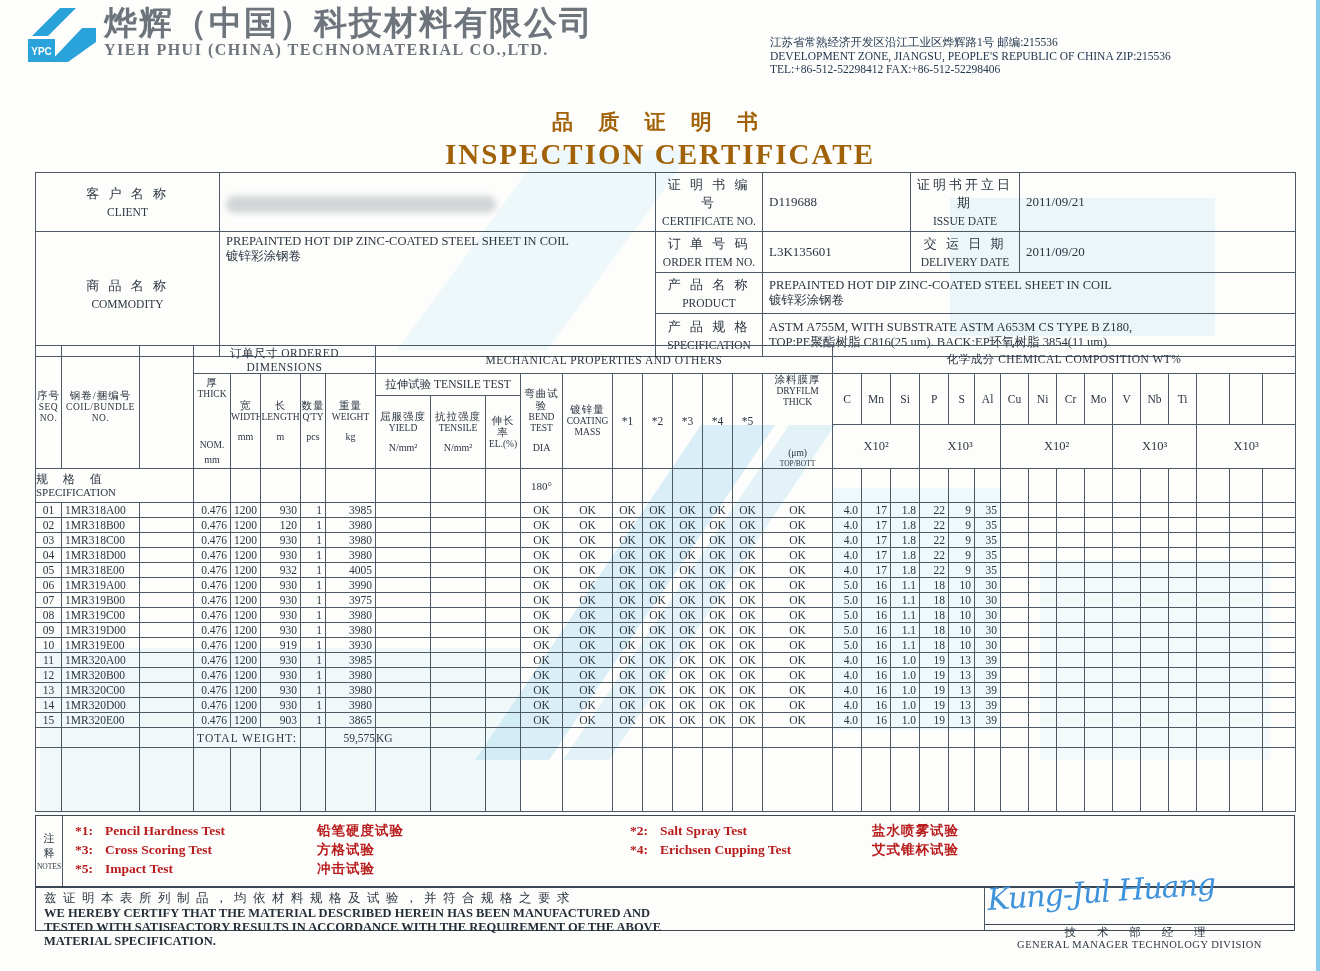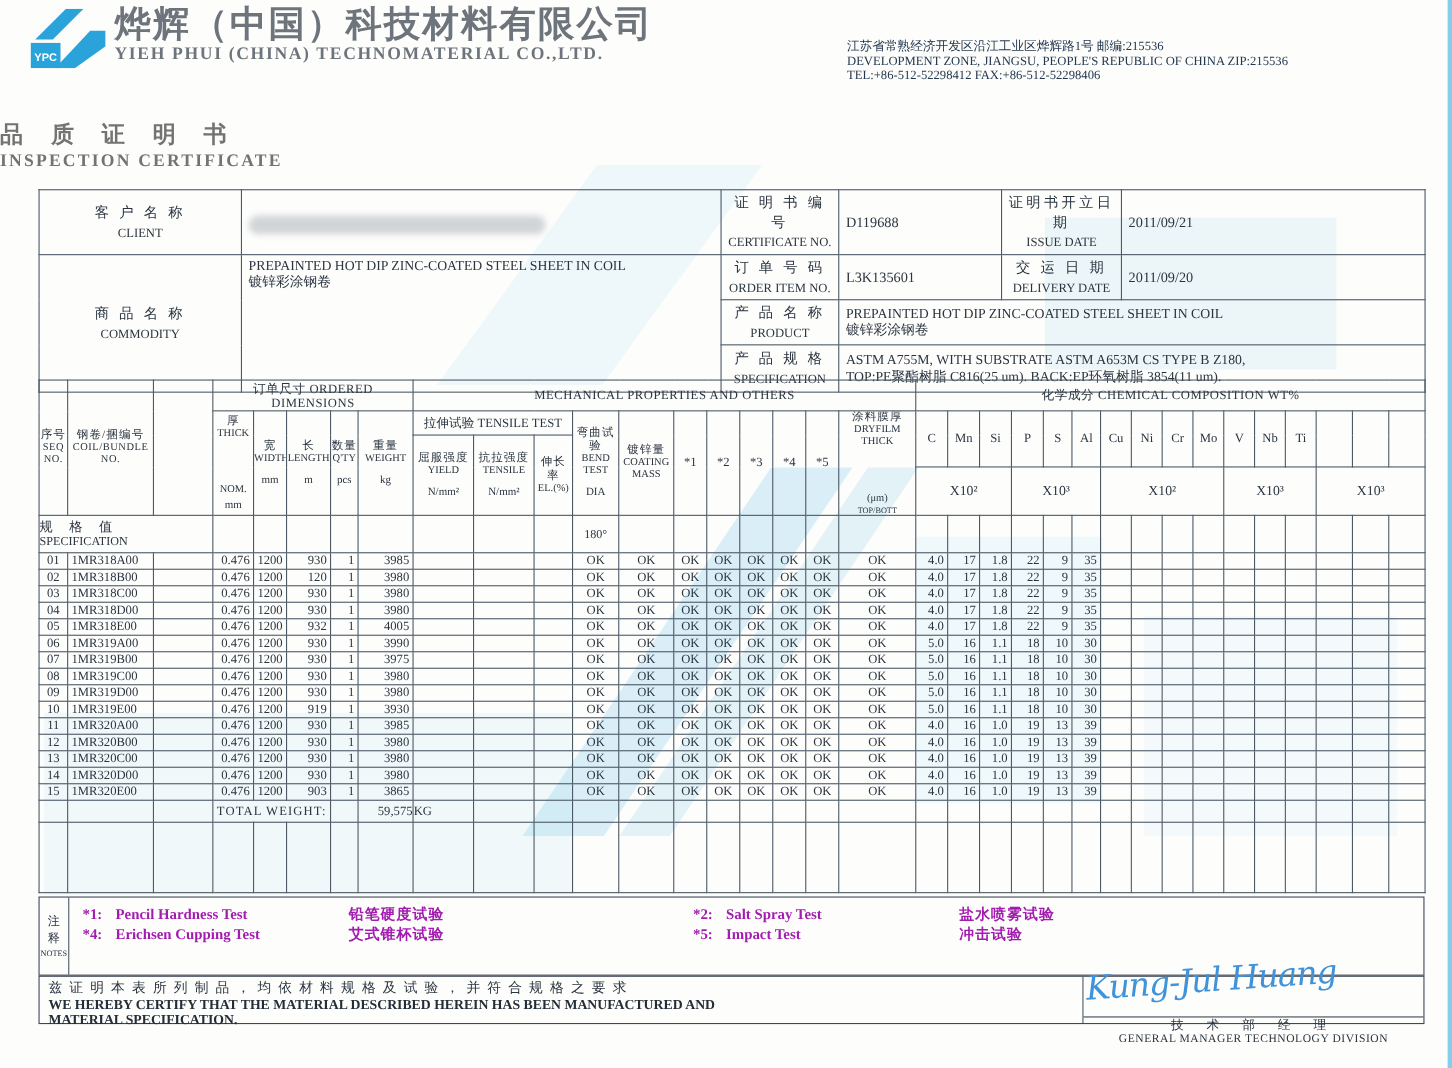--- a/index.html
+++ b/index.html
@@ -23,23 +23,23 @@
   .edge-right { right:0; top:0; width:4px; height:100%; background:#86cceb; }
   .content { position:relative; z-index:1; }
 
   
   .logo { position:absolute; left:20px; top:8px; width:76px; height:54px; }
   .company { position:absolute; left:104px; top:6px; color:#6d747b; }
   .company-cn { font-size:33px; font-weight:bold; letter-spacing:2px; line-height:34px; }
   .company-en { font-size:16px; font-weight:bold; letter-spacing:1.5px; line-height:19px; }
   .address { position:absolute; left:770px; top:36px; font-size:11.5px; line-height:13.5px; color:#23374e; white-space:nowrap; }
 
-  .doc-title { position:absolute; left:0; top:108px; width:1320px; color:#737373; }
+  .doc-title { position:absolute; left:0; top:108px; width:1320px; text-align:center; color:#a16207; }
   .doc-title-cn { font-size:21px; font-weight:bold; letter-spacing:10px; }
-  .doc-title-en { font-size:16px; font-weight:bold; letter-spacing:2px; margin-top:2px; }
+  .doc-title-en { font-size:29px; font-weight:bold; letter-spacing:2px; margin-top:2px; }
 
   
   table { border-collapse:collapse; table-layout:fixed; }
   th, td { border:1px solid #4d5a66; vertical-align:middle; overflow:hidden; }
   th { font-weight:normal; }
 
   
   .info-table { position:absolute; left:35px; top:172px; width:1260px; border:1.5px solid #3c4854; }
   .info-table td { padding:2px 6px; }
   .lab { text-align:center; }
@@ -75,21 +75,21 @@
   .lft { text-align:left; }
   .total-row td { height:20px; font-size:11.5px; }
   .total-label { text-align:center; letter-spacing:1px; }
   .empty-row td { height:64px; }
 
   
   .notes-box { position:absolute; left:35px; top:815px; width:1260px; height:72px; border:1.5px solid #3c4854; display:flex; }
   .notes-label { width:27px; border-right:1px solid #4d5a66; display:flex; flex-direction:column; align-items:center; justify-content:center; gap:3px; }
   .notes-label .cn { font-size:11px; line-height:12px; }
   .notes-label .en { font-size:7.5px; }
-  .notes-content { flex:1; padding:5px 12px; display:grid; grid-template-columns:555px 1fr; grid-auto-rows:19px; align-items:center; font-size:13.5px; font-weight:bold; color:#a21caf; }
+  .notes-content { flex:1; padding:5px 12px; display:grid; grid-template-columns:555px 1fr; grid-auto-rows:19px; align-items:center; font-size:13.5px; font-weight:bold; color:#b91c1c; }
   .note-item { white-space:nowrap; }
   .note-code { display:inline-block; width:30px; }
   .note-en { display:inline-block; min-width:212px; }
   .note-cn { letter-spacing:1px; }
 
   
   .certify-box { position:absolute; left:35px; top:887px; width:1260px; height:44px; border:1.5px solid #3c4854; display:flex; }
   .certify-text { flex:1; padding:3px 8px; }
   .certify-cn { font-size:12.5px; letter-spacing:6.5px; line-height:15px; white-space:nowrap; }
   .certify-en { font-size:12.5px; font-weight:bold; line-height:14px; white-space:nowrap; color:#242e38; }
@@ -1030,32 +1030,36 @@
       <span class="en">NOTES</span>
     </div>
     <div class="notes-content">
       <div class="note-item">
         <span class="note-code">*1:</span><span class="note-en">Pencil Hardness Test</span><span class="note-cn">铅笔硬度试验</span>
       </div>
       <div class="note-item">
         <span class="note-code">*2:</span><span class="note-en">Salt Spray Test</span><span class="note-cn">盐水喷雾试验</span>
       </div>
       <div class="note-item">
+        <span class="note-code">*3:</span><span class="note-en">Cross Scoring Test</span><span class="note-cn">方格试验</span>
+      </div>
+      <div class="note-item">
         <span class="note-code">*4:</span><span class="note-en">Erichsen Cupping Test</span><span class="note-cn">艾式锥杯试验</span>
       </div>
       <div class="note-item">
         <span class="note-code">*5:</span><span class="note-en">Impact Test</span><span class="note-cn">冲击试验</span>
       </div>
     </div>
   </div>
 
   <div class="certify-box">
     <div class="certify-text">
       <div class="certify-cn">兹证明本表所列制品，均依材料规格及试验，并符合规格之要求</div>
       <div class="certify-en">WE HEREBY CERTIFY THAT THE MATERIAL  DESCRIBED  HEREIN  HAS BEEN  MANUFACTURED  AND</div>
+      <div class="certify-en">TESTED WITH SATISFACTORY RESULTS IN ACCORDANCE WITH THE REQUIREMENT OF  THE  ABOVE</div>
       <div class="certify-en">MATERIAL SPECIFICATION.</div>
     </div>
     <div class="sig-cell">
       <div class="signature">Kung-Jul Huang</div>
       <div class="sig-rule"></div>
       <div class="sig-title-cn">技 术 部 经 理</div>
       <div class="sig-title-en">GENERAL MANAGER TECHNOLOGY DIVISION</div>
     </div>
   </div>
 

